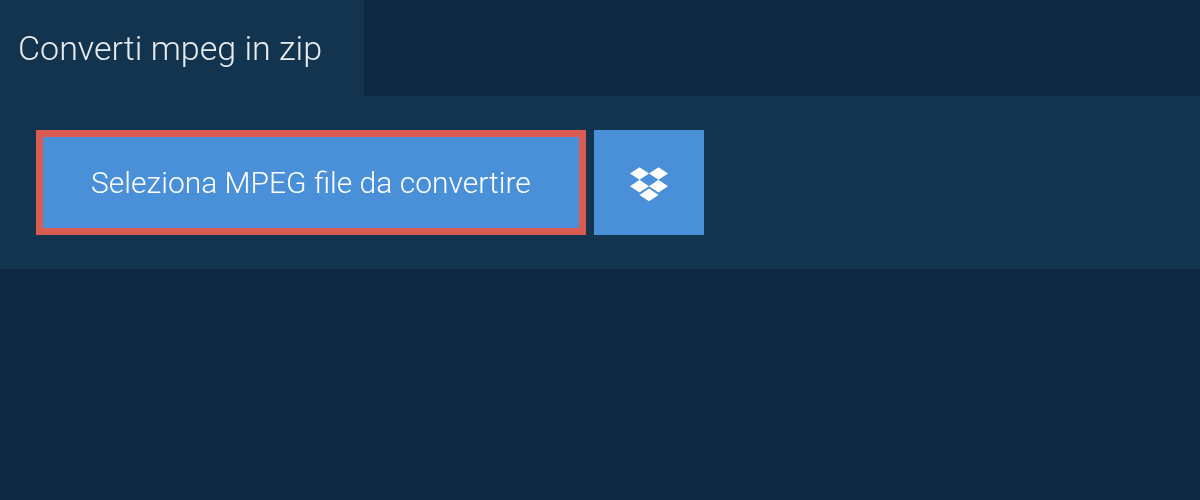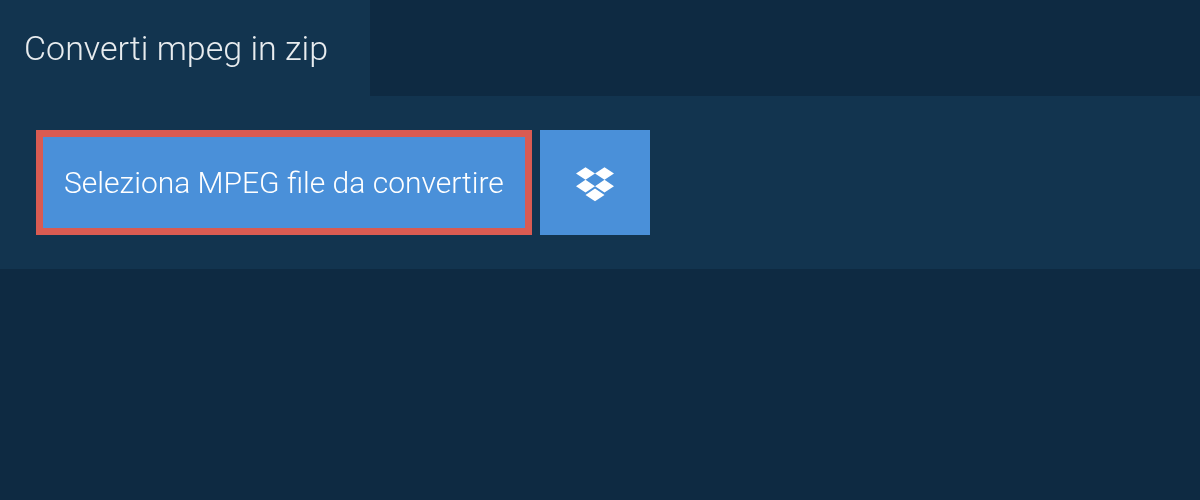--- a/index.html
+++ b/index.html
@@ -15,39 +15,39 @@
       overflow: hidden;
     }
     .tab-container {
       display: flex;
     }
     .tab {
       background: #12344f;
       color: #e8ecef;
       font-size: 34px;
       font-weight: 300;
-      padding: 28px 42px 28px 24px;
+      padding: 28px 42px 28px 18px;
       display: inline-block;
     }
     .panel {
       background: #12344f;
       padding: 34px 36px;
     }
     .button-row {
       display: flex;
       gap: 8px;
       align-items: stretch;
     }
     .select-button {
       background: #4a90d9;
       border: 7px solid #d95b52;
       color: #ffffff;
       font-size: 30px;
       font-weight: 300;
-      padding: 28px 21px;
+      padding: 28px 48px;
       cursor: pointer;
       display: flex;
       align-items: center;
       justify-content: center;
     }
     .dropbox-button {
       background: #4a90d9;
       width: 110px;
       display: flex;
       align-items: center;

